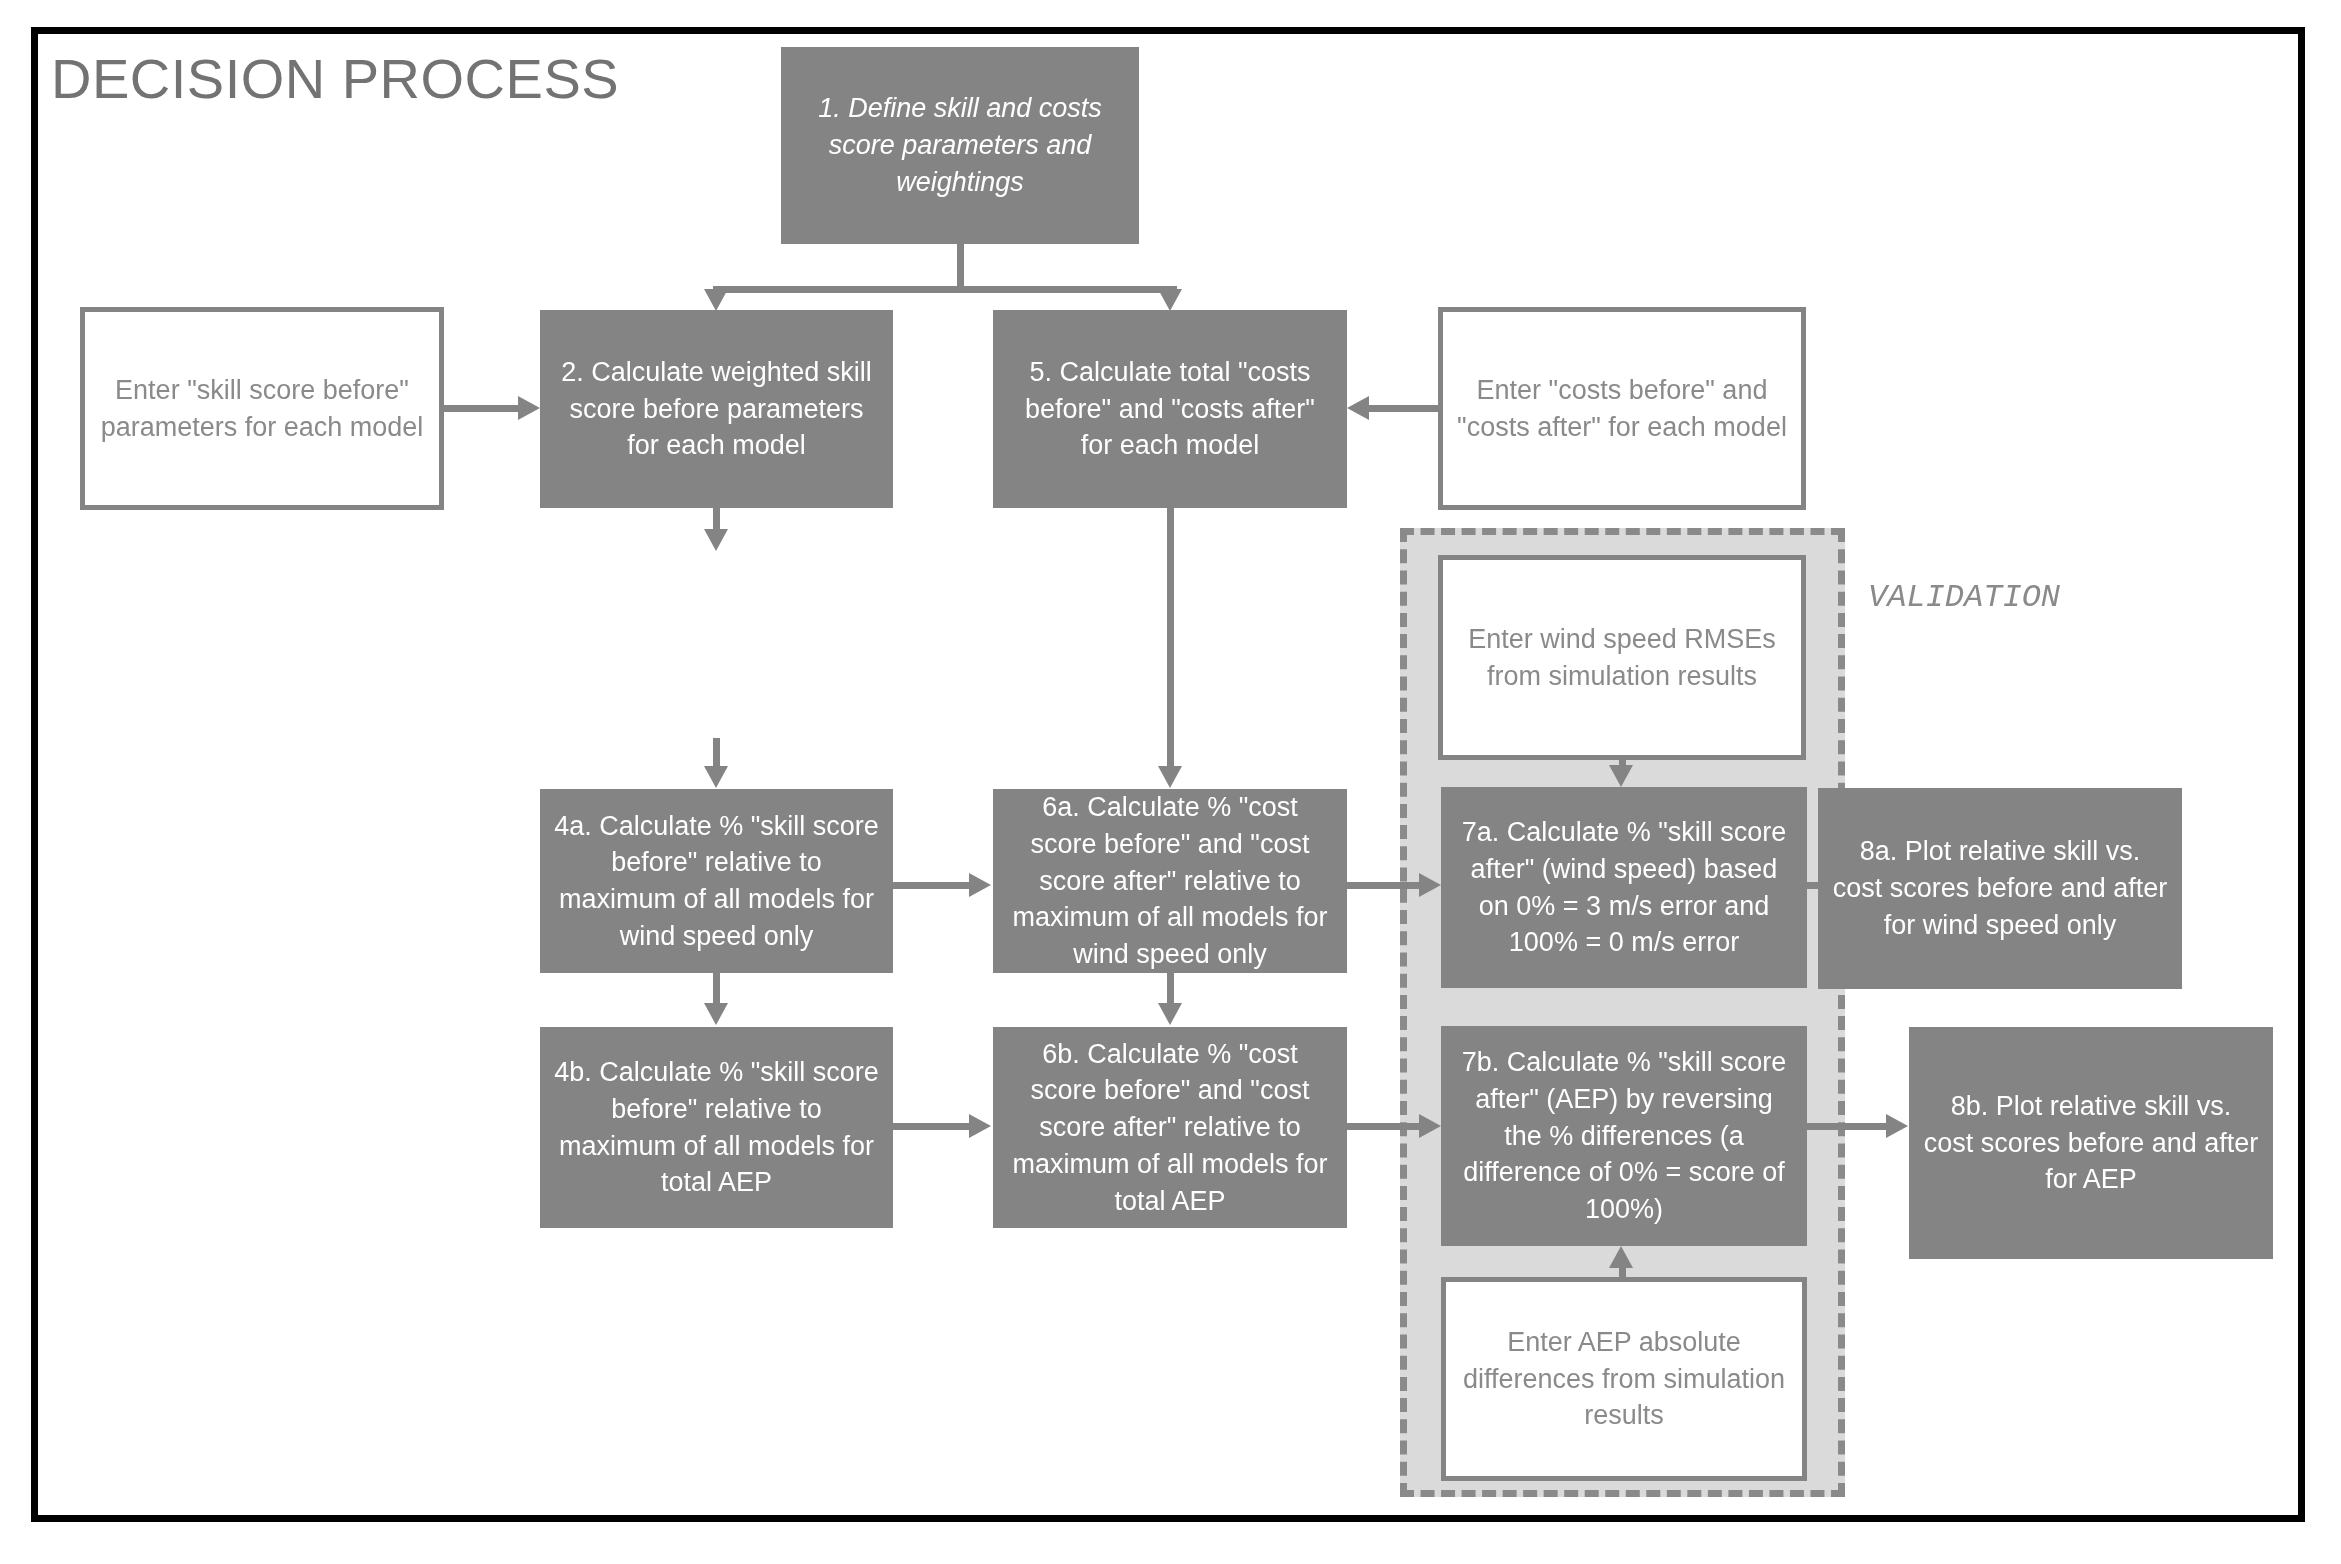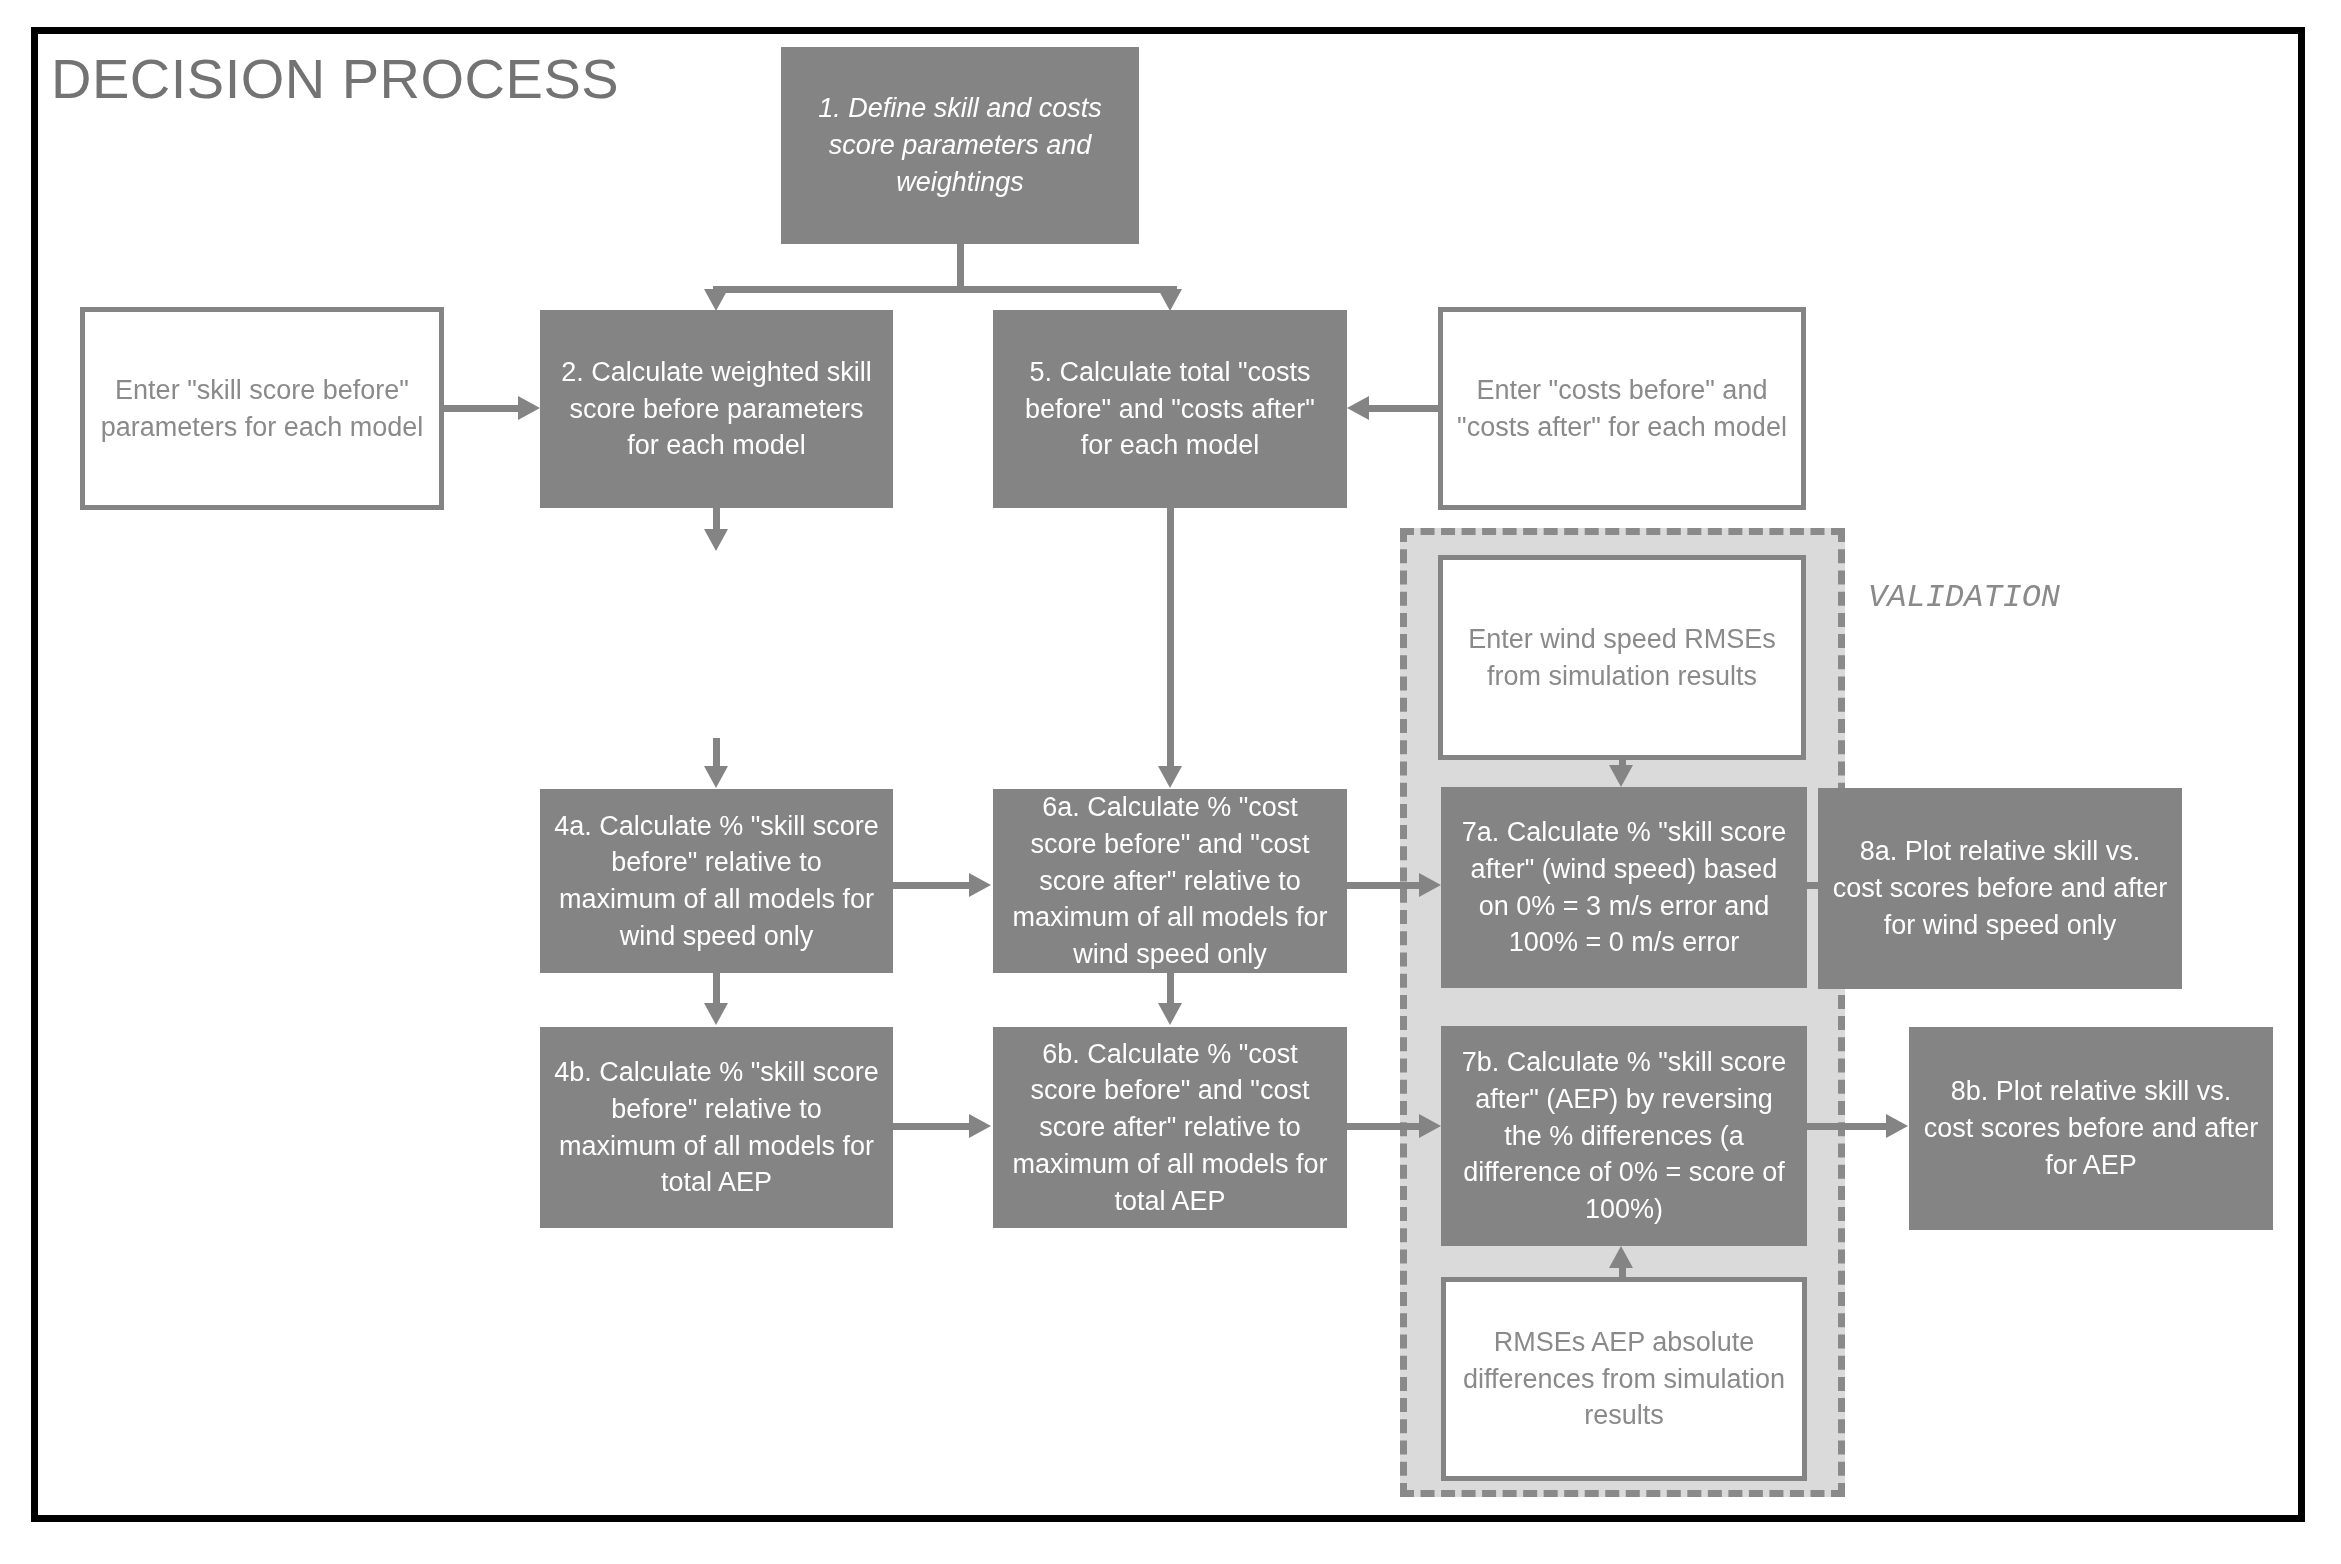--- a/index.html
+++ b/index.html
@@ -107,21 +107,21 @@
   <div class="gbox" style="left:781px;top:47px;width:358px;height:197px;font-style:italic;">1. Define skill and costs score parameters and weightings</div>
   <div class="gbox" style="left:540px;top:310px;width:353px;height:198px;">2. Calculate weighted skill score before parameters for each model</div>
   <div class="gbox" style="left:993px;top:310px;width:354px;height:198px;">5. Calculate total "costs before" and "costs after" for each model</div>
   <div class="gbox" style="left:540px;top:789px;width:353px;height:184px;">4a. Calculate % "skill score before" relative to maximum of all models for wind speed only</div>
   <div class="gbox" style="left:993px;top:789px;width:354px;height:184px;">6a. Calculate % "cost score before" and "cost score after" relative to maximum of all models for wind speed only</div>
   <div class="gbox" style="left:1441px;top:787px;width:366px;height:201px;">7a. Calculate % "skill score after" (wind speed) based on 0% = 3 m/s error and 100% = 0 m/s error</div>
   <div class="gbox" style="left:1818px;top:788px;width:364px;height:201px;">8a. Plot relative skill vs. cost scores before and after for wind speed only</div>
   <div class="gbox" style="left:540px;top:1027px;width:353px;height:201px;">4b. Calculate % "skill score before" relative to maximum of all models for total AEP</div>
   <div class="gbox" style="left:993px;top:1027px;width:354px;height:201px;">6b. Calculate % "cost score before" and "cost score after" relative to maximum of all models for total AEP</div>
   <div class="gbox" style="left:1441px;top:1026px;width:366px;height:220px;">7b. Calculate % "skill score after" (AEP) by reversing the % differences (a difference of 0% = score of 100%)</div>
-  <div class="gbox" style="left:1909px;top:1027px;width:364px;height:203px;">8b. Plot relative skill vs. cost scores before and after for AEP</div>
+  <div class="gbox" style="left:1909px;top:1027px;width:364px;height:232px;">8b. Plot relative skill vs. cost scores before and after for AEP</div>
 
   <div class="wbox" style="left:80px;top:307px;width:364px;height:203px;">Enter "skill score before" parameters for each model</div>
   <div class="wbox" style="left:1438px;top:307px;width:368px;height:203px;">Enter "costs before" and "costs after" for each model</div>
   <div class="wbox" style="left:1438px;top:555px;width:368px;height:205px;">Enter wind speed RMSEs from simulation results</div>
-  <div class="wbox" style="left:1441px;top:1277px;width:366px;height:204px;">RMSEs AEP absolute differences from simulation results</div>
+  <div class="wbox" style="left:1441px;top:1277px;width:366px;height:204px;">Enter AEP absolute differences from simulation results</div>
 
 </div>
 
 
 </body></html>

